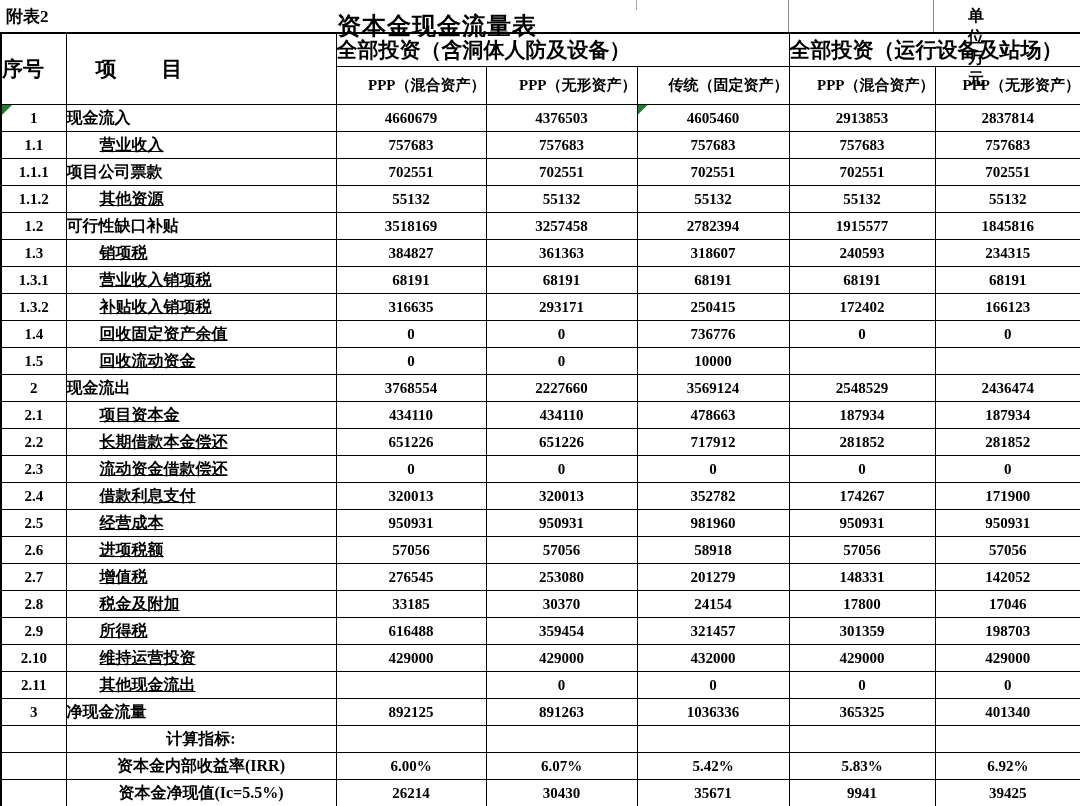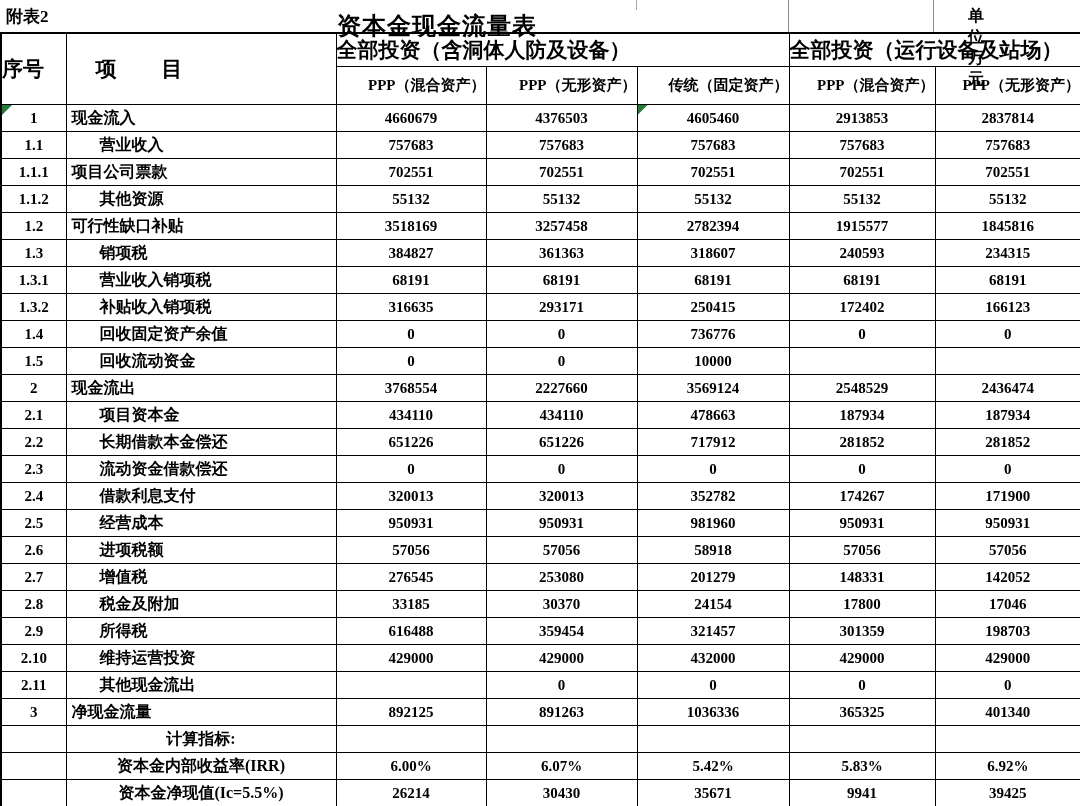--- a/index.html
+++ b/index.html
@@ -26,22 +26,22 @@
   th,td{
     border:1px solid #000;padding:0;overflow:hidden;white-space:nowrap;
     position:relative;vertical-align:middle;
   }
   thead tr.group-row th{height:32px;font-size:21px;text-align:left;}
   thead tr.cols-row th{height:37px;font-size:15px;text-align:right;}
   th.h-seq{font-size:16px;}
   th.h-item{font-size:17px;letter-spacing:1px;padding-left:29px;}
   tbody td{height:26px;}
   td.seq{text-align:center;font-size:15px;}
-  td.item{text-align:left;font-size:16px;padding-left:5px;}
-  td.item.indent{padding-left:33px;}
+  td.item{text-align:left;font-size:16px;}
+  td.item.indent{padding-left:33px;text-decoration:underline;}
   td.item.center{text-align:center;padding-left:0;margin-top:28px;}
   td.val{text-align:center;font-size:15px;}
   
   .corner-mark{
     position:absolute;left:0;top:0;width:10px;height:10px;
     clip-path:polygon(0 0,100% 0,0 100%);
     pointer-events:none;
   }
 </style>
 </head>

